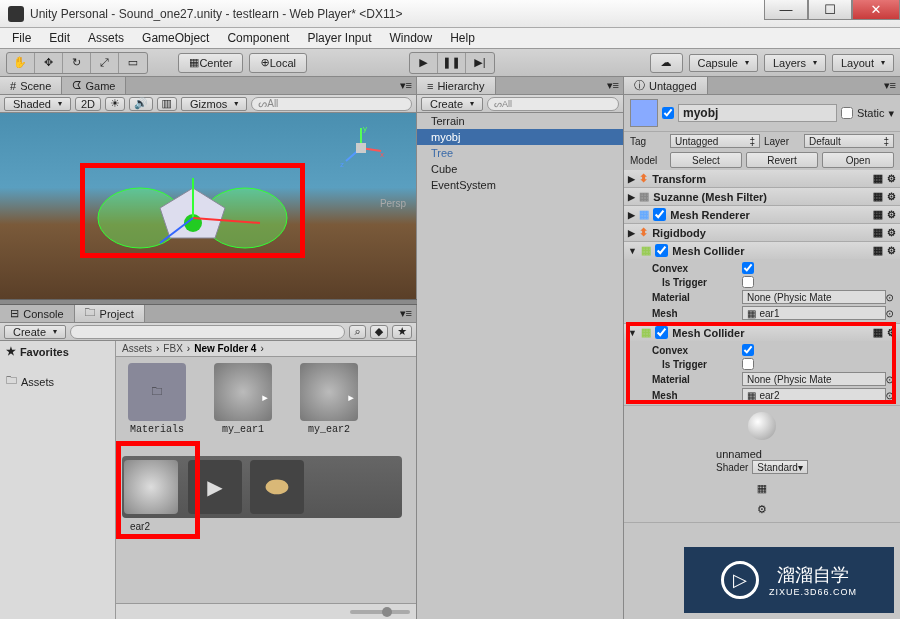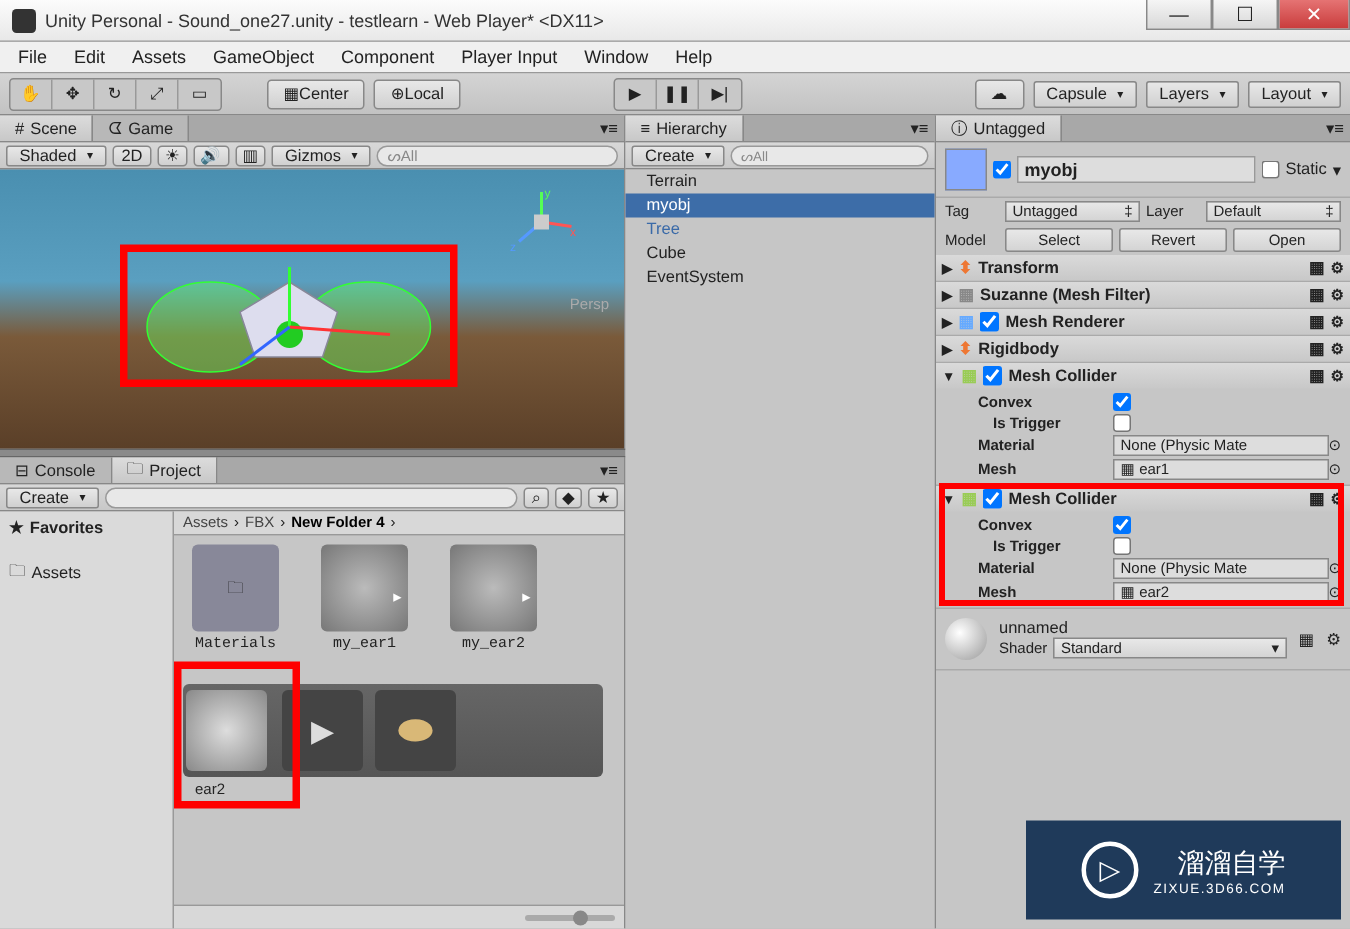--- a/index.html
+++ b/index.html
@@ -90,27 +90,27 @@
 .comphead .arr { font-size: 9px; }
 .comphead .fill { flex: 1; }
 .comphead .gear { font-size: 10px; }
 .compbody { padding: 2px 0; }
 .prow { display: flex; align-items: center; padding: 1px 6px 1px 28px; font-size: 10px; }
 .prow .plbl { width: 90px; font-weight: bold; }
 .prow .pfield { flex: 1; height: 14px; background: #ddd; border: 1px solid #888; padding: 0 4px; display: flex; align-items: center; gap: 3px; font-size: 10px; }
 .prow input[type=checkbox] { width: 12px; height: 12px; }
 .redbox3 { position: absolute; border: 4px solid #ff0000; left: 2px; width: 270px; }
 
-.matsec { padding: 6px; display: flex; align-items: center; gap: 8px; border-bottom: 1px solid #aaa; }
+.matsec { padding: 6px; display: flex; align-items: center; gap: 8px; border-bottom: 1px solid #aaa; flex-direction: column; }
 .matball { width: 28px; height: 28px; background: radial-gradient(circle at 35% 35%, #fff, #999); border-radius: 50%; }
 .addcomp { margin: 14px auto; width: 220px; height: 20px; background: linear-gradient(#e8e8e8,#d0d0d0); border: 1px solid #888; border-radius: 3px; display: flex; align-items: center; justify-content: center; font-size: 11px; }
 
 .watermark { position: absolute; right: 6px; bottom: 6px; width: 210px; height: 66px; background: #1f3a5a; color: #fff; display: flex; align-items: center; justify-content: center; font-size: 18px; gap: 10px; }
 .watermark .play { width: 38px; height: 38px; border: 3px solid #fff; border-radius: 50%; display: flex; align-items: center; justify-content: center; font-size: 18px; }
-.watermark .txt { display: flex; flex-direction: column; align-items: flex-end; }
+.watermark .txt { display: flex; flex-direction: column; align-items: center; }
 .watermark .sub { font-size: 9px; letter-spacing: 1px; }
 </style>
 </head>
 <body>
 
 <div class="titlebar">
   <div class="icon"></div>
   <div class="title">Unity Personal - Sound_one27.unity - testlearn - Web Player* &lt;DX11&gt;</div>
   <div class="winbtns">
     <div class="winbtn min">—</div>

